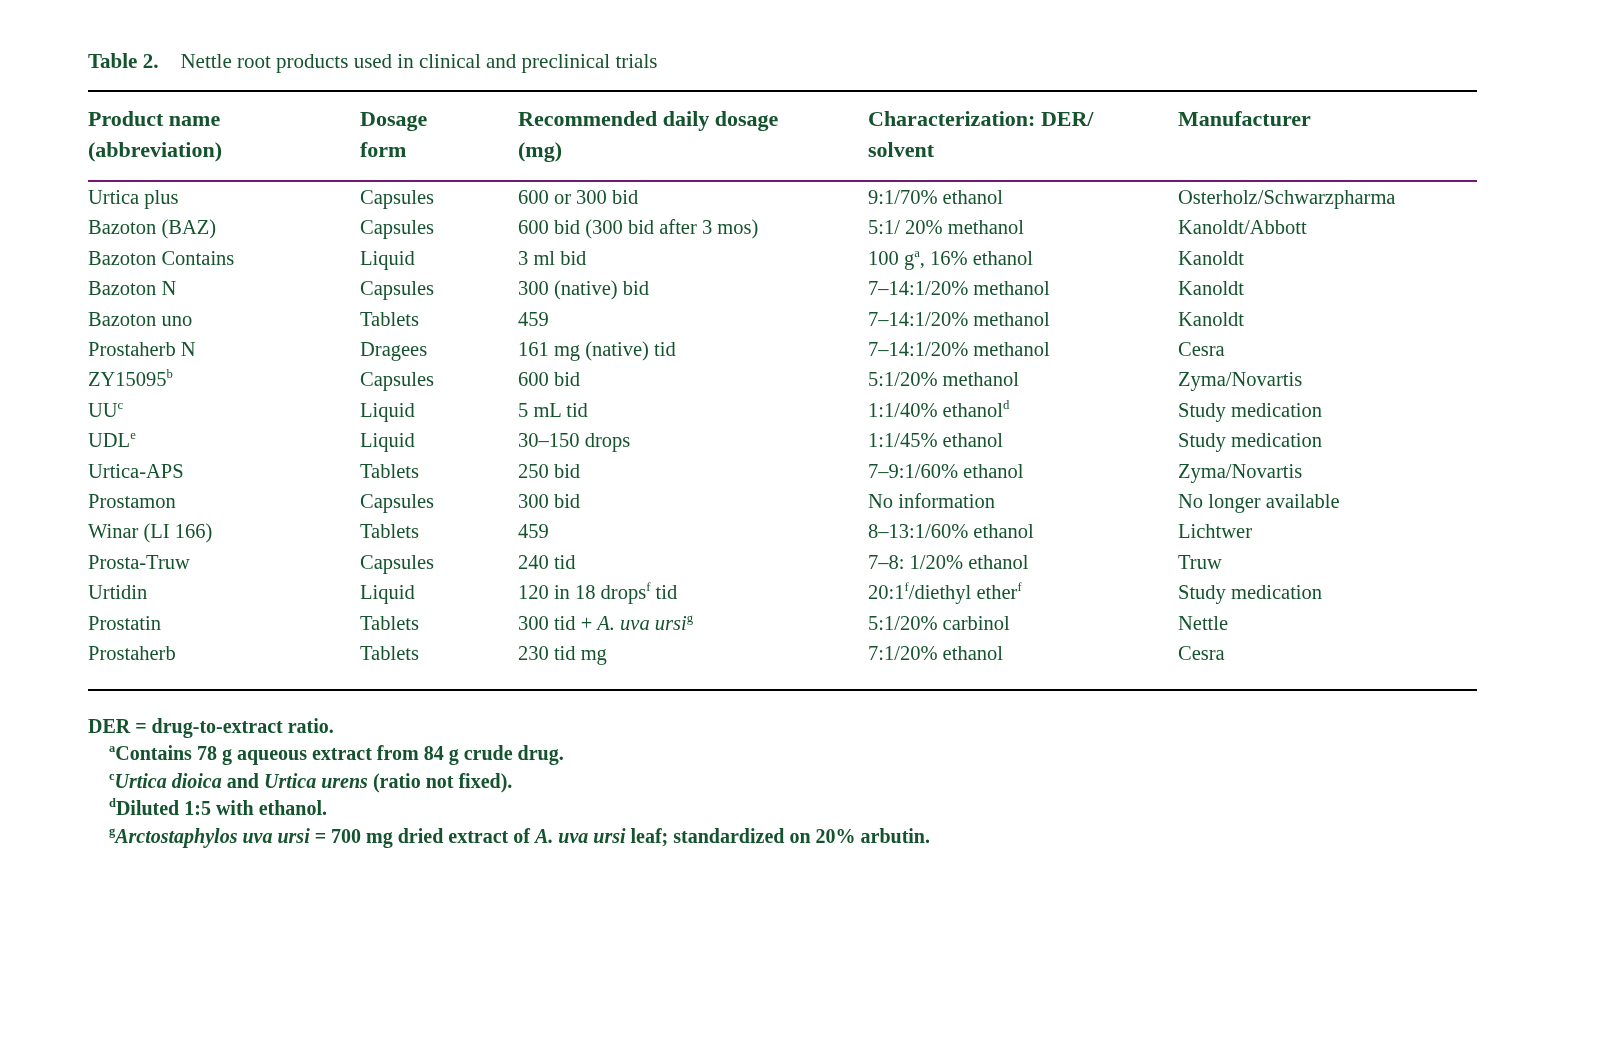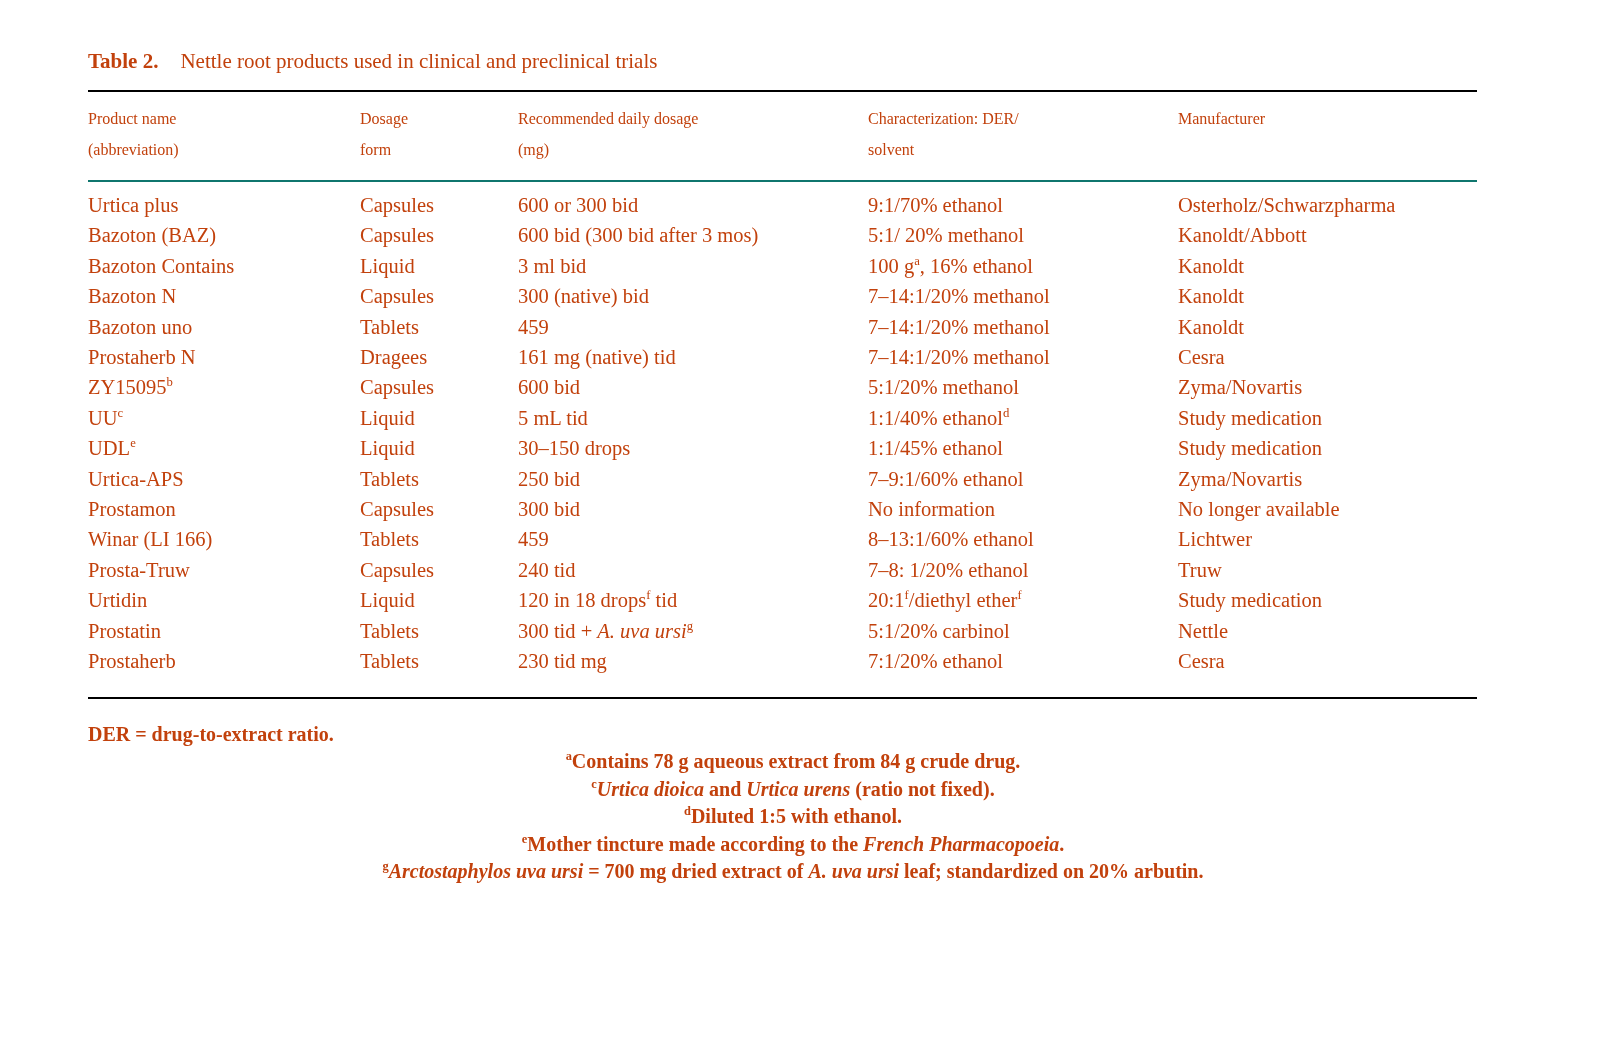--- a/index.html
+++ b/index.html
@@ -8,70 +8,70 @@
     background: #ffffff;
     width: 1600px;
     height: 1044px;
     overflow: hidden;
   }
   .page {
     position: absolute;
     left: 88px;
     top: 48px;
     width: 1389px;
-    color: #c2410c;
+    color: #14532d;
     font-family: "Liberation Serif", "DejaVu Serif", serif;
   }
   .caption {
     font-size: 21px;
     line-height: 26px;
     margin: 0 0 16px 0;
     white-space: nowrap;
   }
   .caption .cap-label {
     font-weight: bold;
     margin-right: 22px;
   }
   table.data-table {
     width: 100%;
     border-collapse: collapse;
     border-top: 2px solid #000;
     border-bottom: 2px solid #000;
   }
   table.data-table thead th {
     text-align: left;
-    font-weight: normal;
-    font-size: 16px;
+    font-weight: bold;
+    font-size: 22px;
     line-height: 31px;
     vertical-align: top;
     padding: 11px 0 15px 0;
-    border-bottom: 2px solid #0f766e;
+    border-bottom: 2px solid #701a75;
   }
   table.data-table tbody td {
     font-size: 20.5px;
     line-height: 30.4px;
     vertical-align: top;
     padding: 0;
     white-space: nowrap;
   }
-  table.data-table tbody tr:first-child td { padding-top: 8px; }
+  table.data-table tbody tr:first-child td { }
   table.data-table tbody tr:last-child td { padding-bottom: 20px; }
   sup {
     font-size: 0.62em;
     line-height: 0;
     vertical-align: super;
   }
   .footnotes {
     margin-top: 22px;
     font-size: 20px;
     line-height: 27.6px;
     font-weight: bold;
   }
   .footnote { white-space: nowrap; }
-  .footnote.indent { padding-left: 21px; text-align: center; }
+  .footnote.indent { padding-left: 21px; }
   i { font-style: italic; }
 </style>
 </head>
 <body>
 
 <div class="page">
 
   <p class="caption">
     <span class="cap-label">Table 2.</span><span>Nettle root products used in clinical and preclinical trials</span>
   </p>
@@ -207,17 +207,16 @@
           <td>Cesra</td>
         </tr>
       </tbody>
   </table>
 
   <div class="footnotes">
       <div class="footnote"><span>DER = drug-to-extract ratio.</span></div>
       <div class="footnote indent"><sup>a</sup><span>Contains 78 g aqueous extract from 84 g crude drug.</span></div>
       <div class="footnote indent"><sup>c</sup><i>Urtica dioica</i><span> and </span><i>Urtica urens</i><span> (ratio not fixed).</span></div>
       <div class="footnote indent"><sup>d</sup><span>Diluted 1:5 with ethanol.</span></div>
-      <div class="footnote indent"><sup>e</sup><span>Mother tincture made according to the </span><i>French Pharmacopoeia</i><span>.</span></div>
       <div class="footnote indent"><sup>g</sup><i>Arctostaphylos uva ursi</i><span> = 700 mg dried extract of </span><i>A. uva ursi</i><span> leaf; standardized on 20% arbutin.</span></div>
     </div>
 
 </div>
 
 </body></html>

